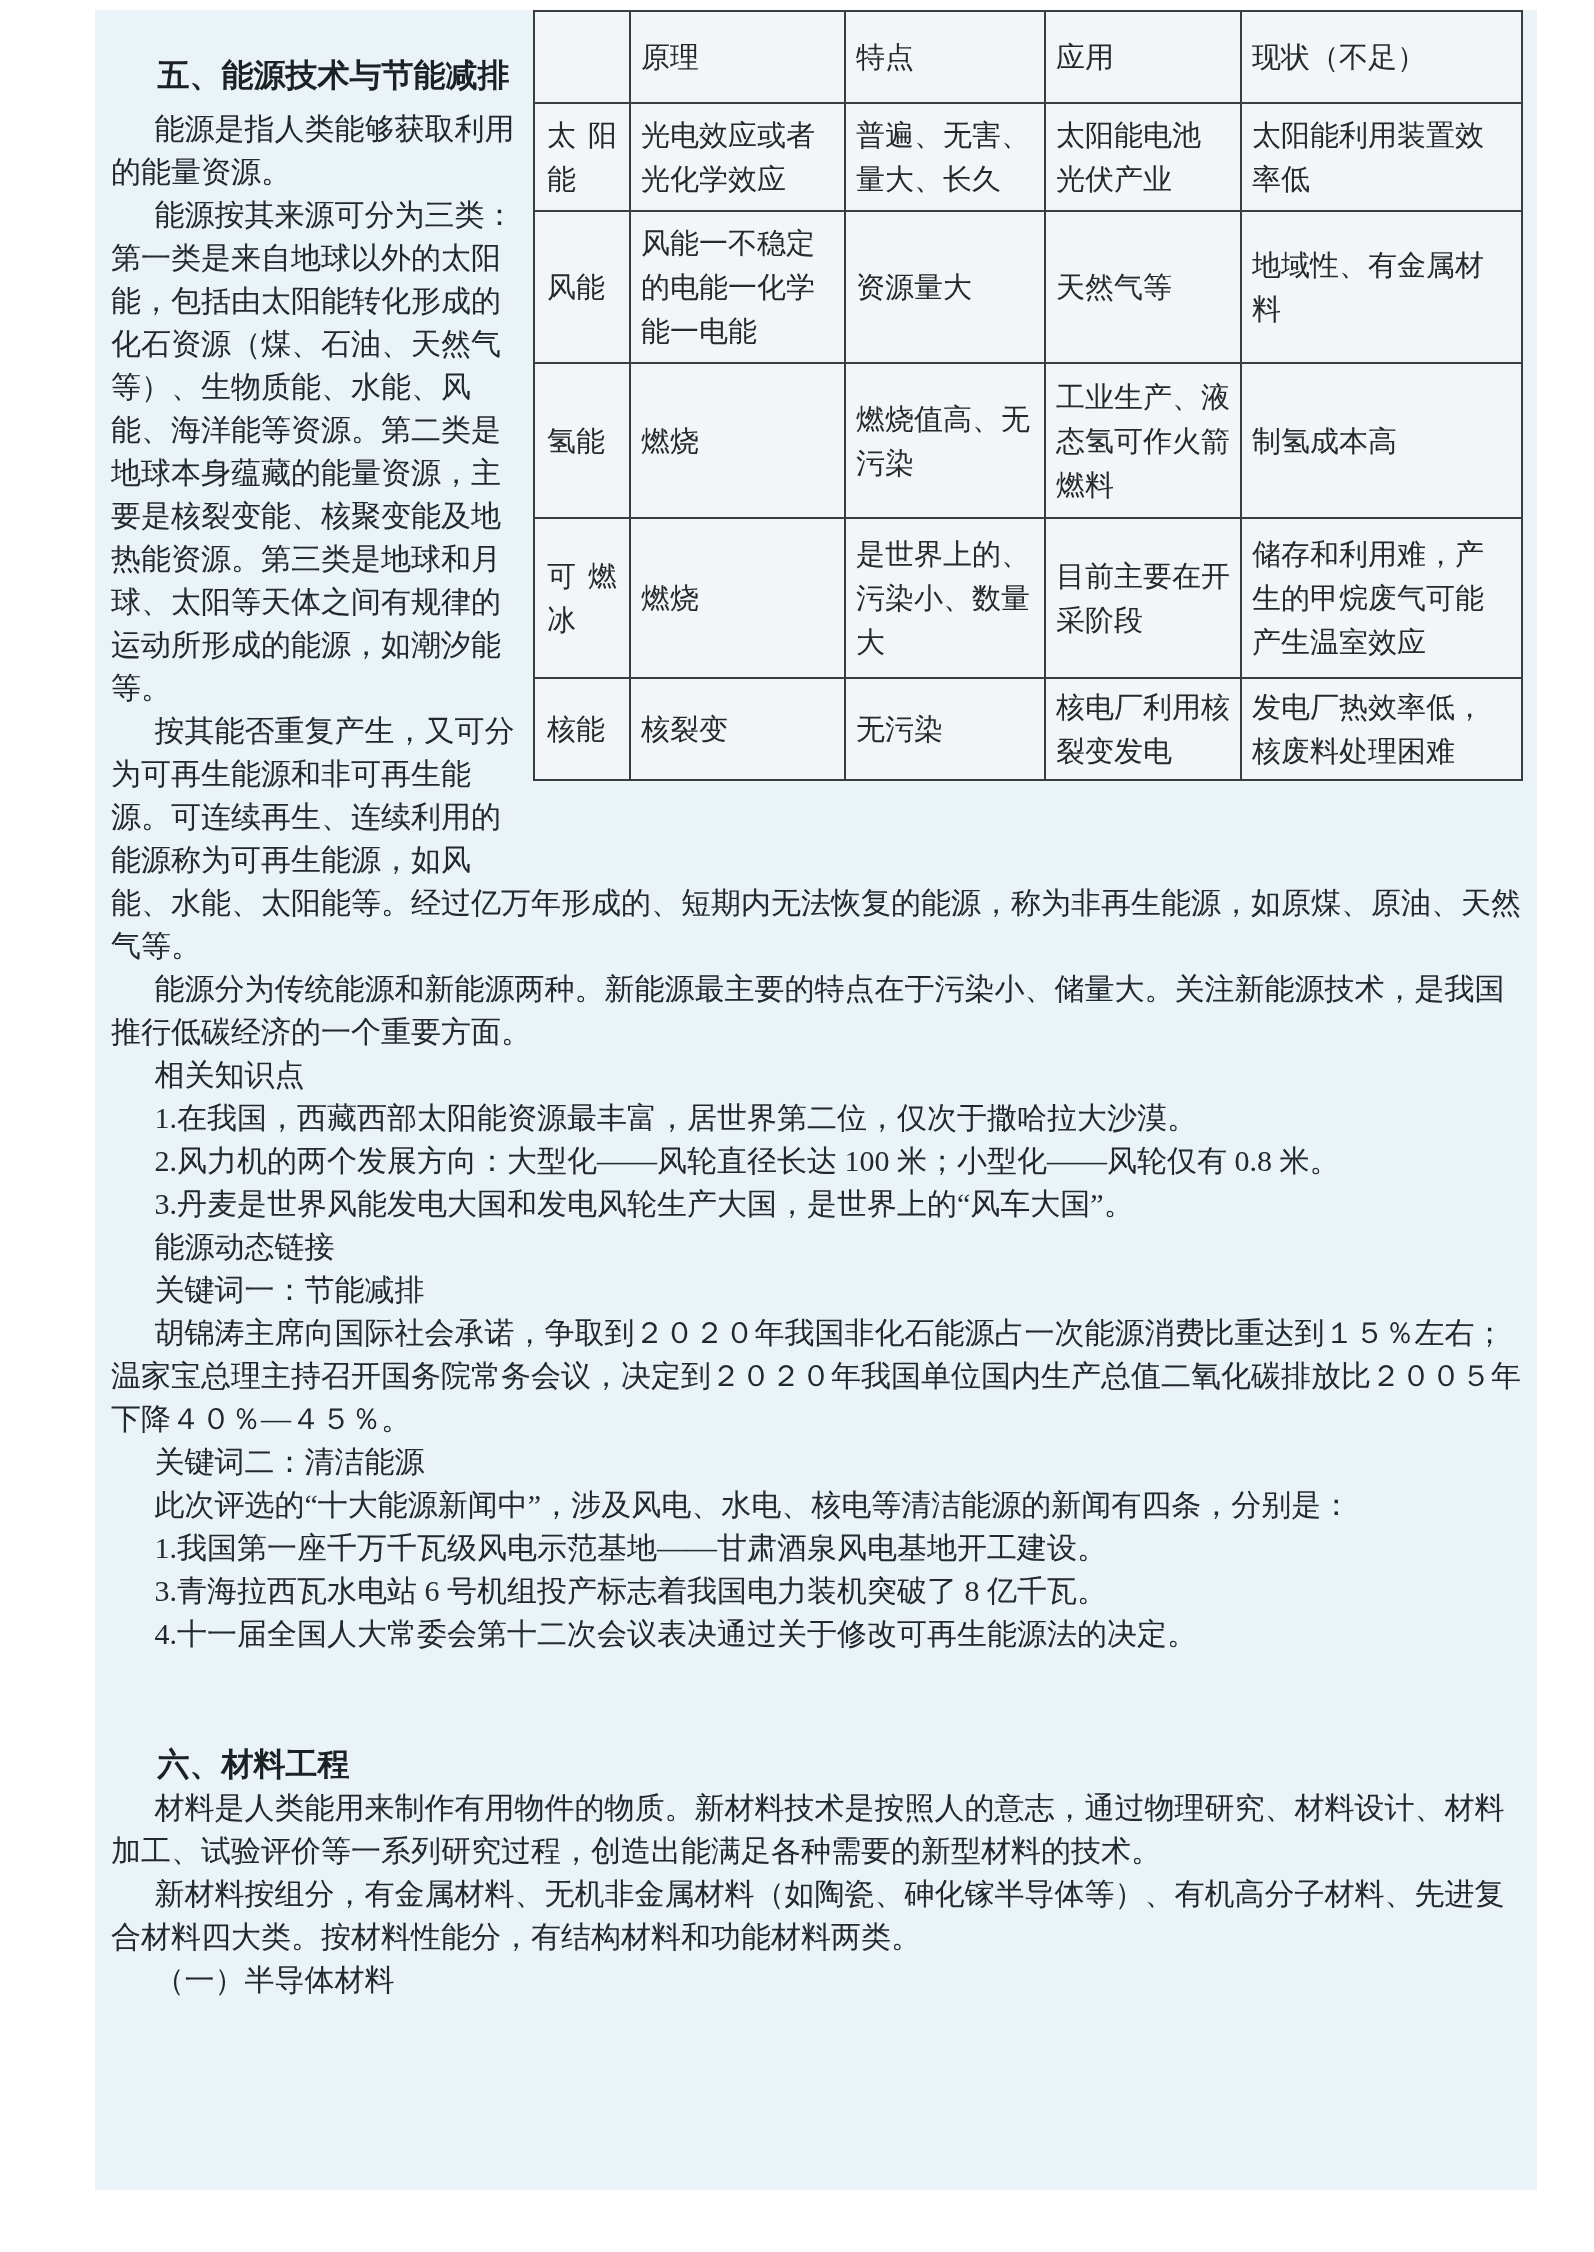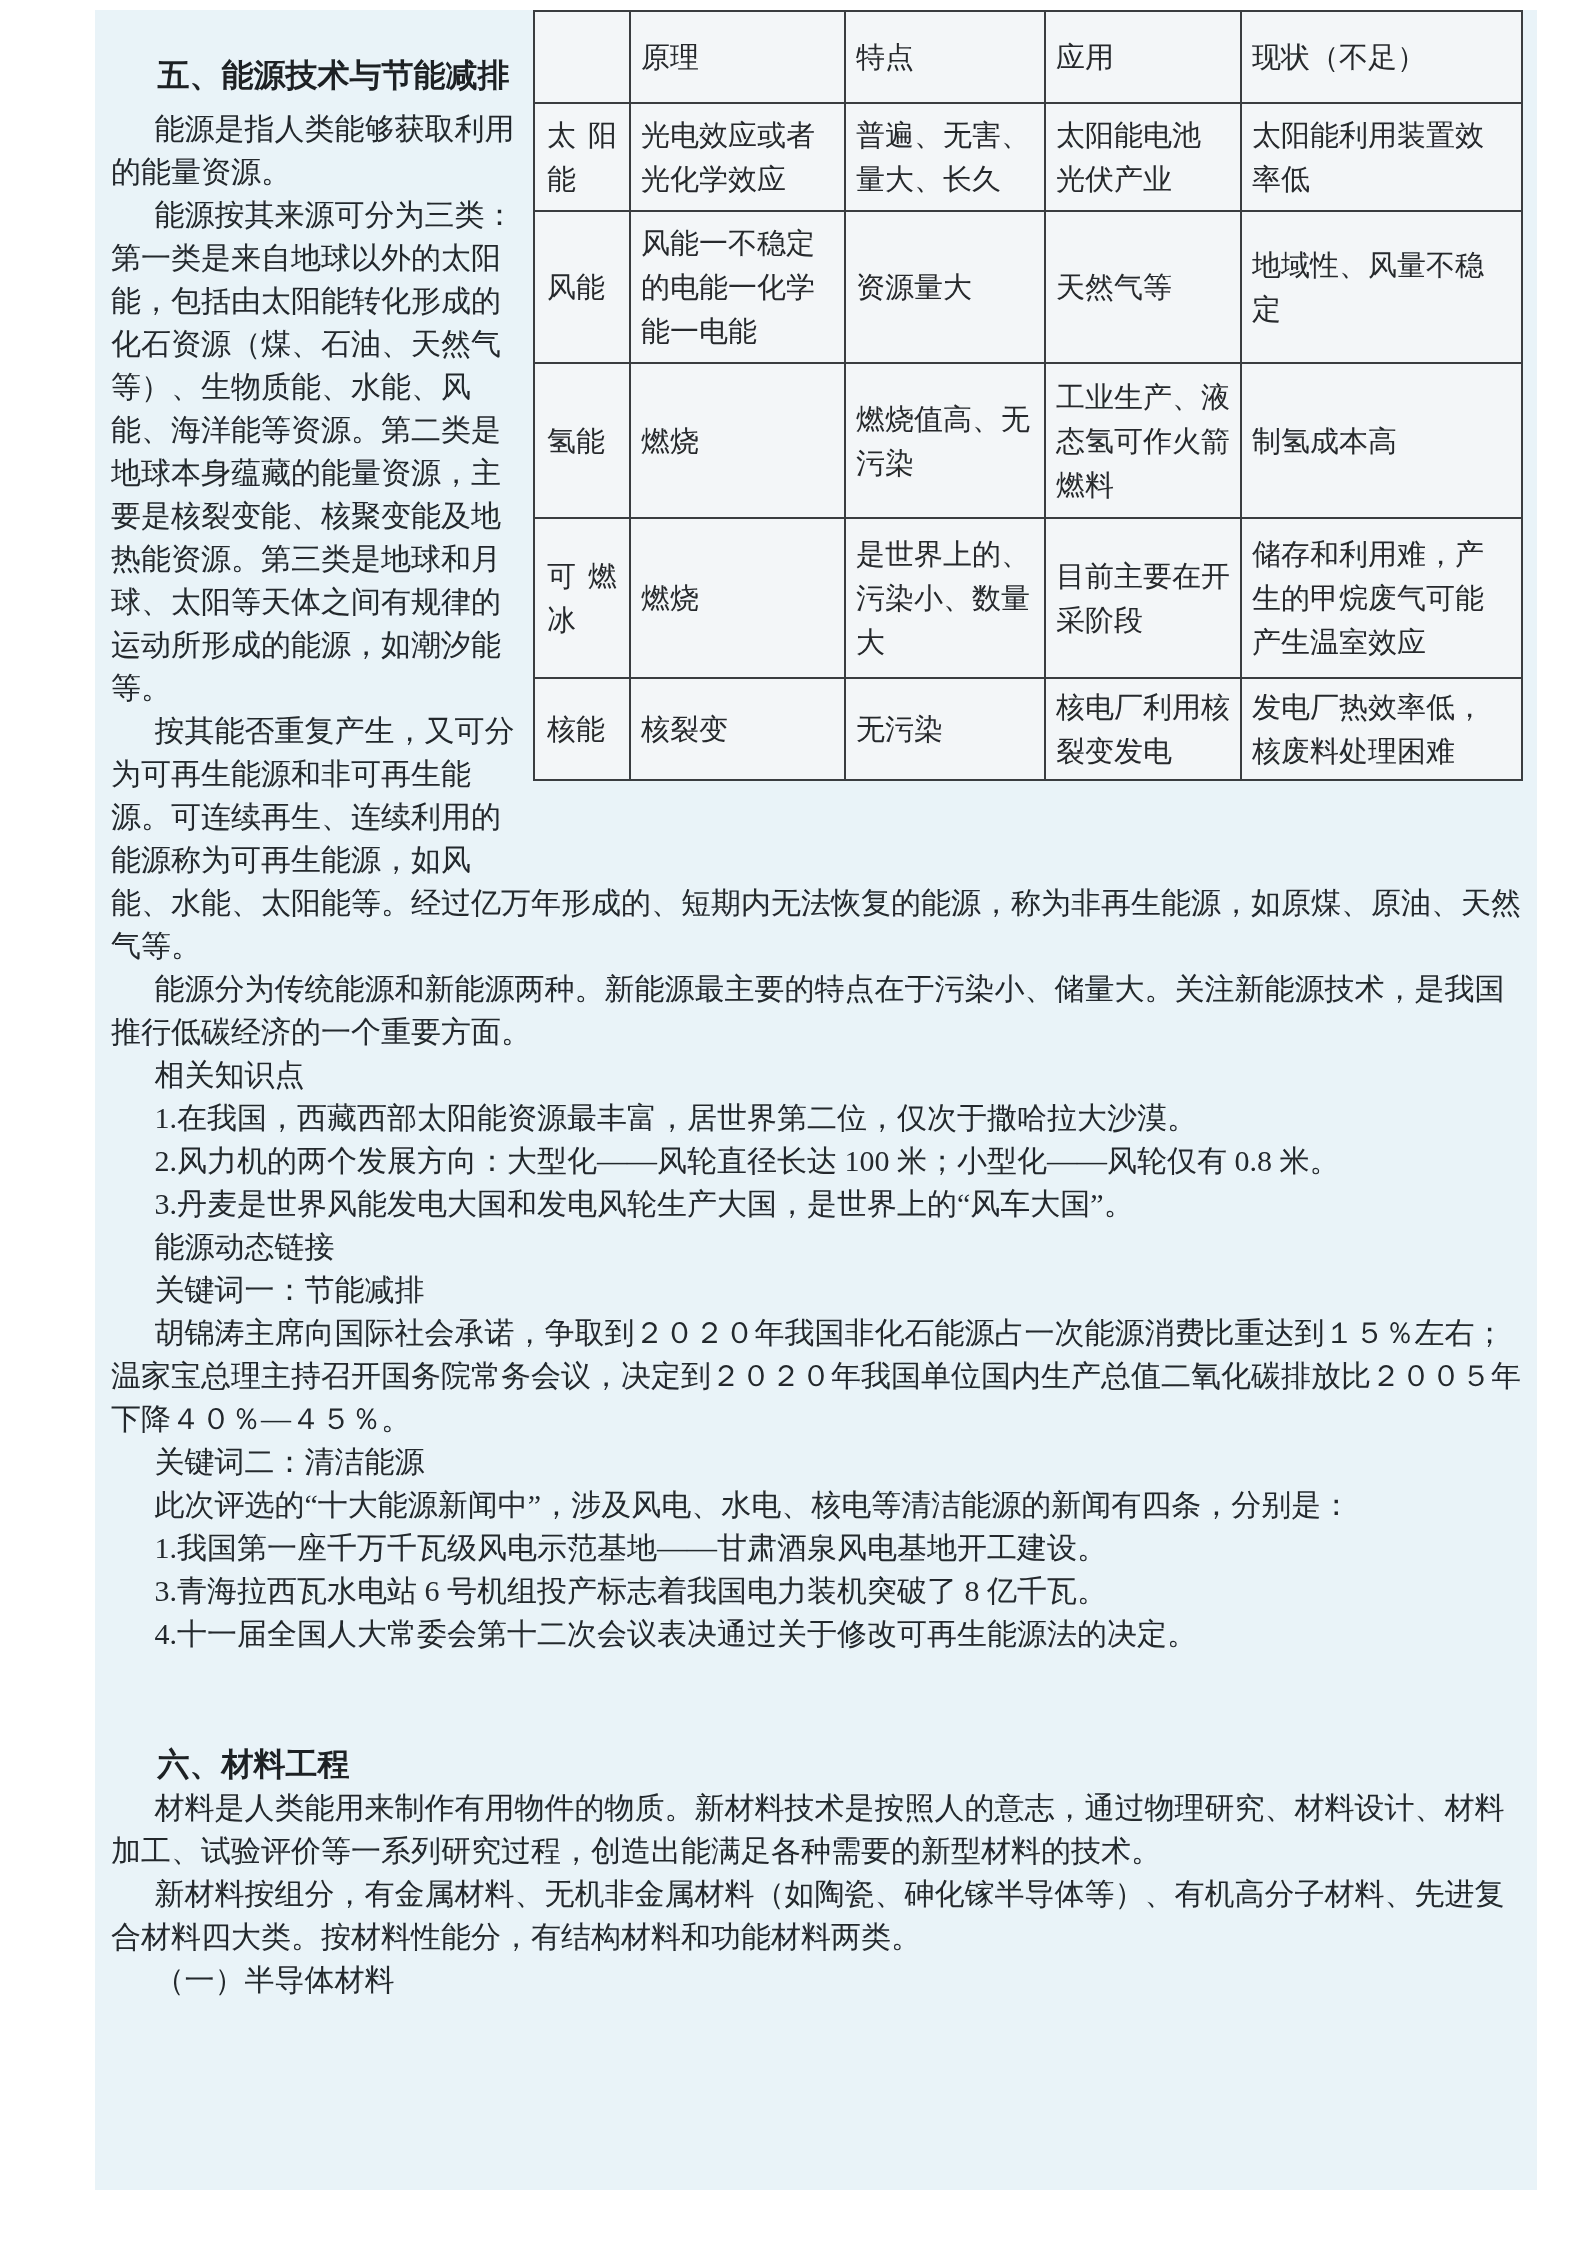--- a/index.html
+++ b/index.html
@@ -67,21 +67,21 @@
           <td>普遍、无害、量大、长久</td>
           <td>太阳能电池
 光伏产业</td>
           <td>太阳能利用装置效率低</td>
         </tr>
         <tr style="height:152px">
           <td class="ename">风能</td>
           <td>风能一不稳定的电能一化学能一电能</td>
           <td>资源量大</td>
           <td>天然气等</td>
-          <td>地域性、风量不稳定</td>
+          <td>地域性、有金属材料</td>
         </tr>
         <tr style="height:155px">
           <td class="ename">氢能</td>
           <td>燃烧</td>
           <td>燃烧值高、无污染</td>
           <td>工业生产、液态氢可作火箭燃料</td>
           <td>制氢成本高</td>
         </tr>
         <tr style="height:160px">
           <td class="ename">可燃冰</td>

